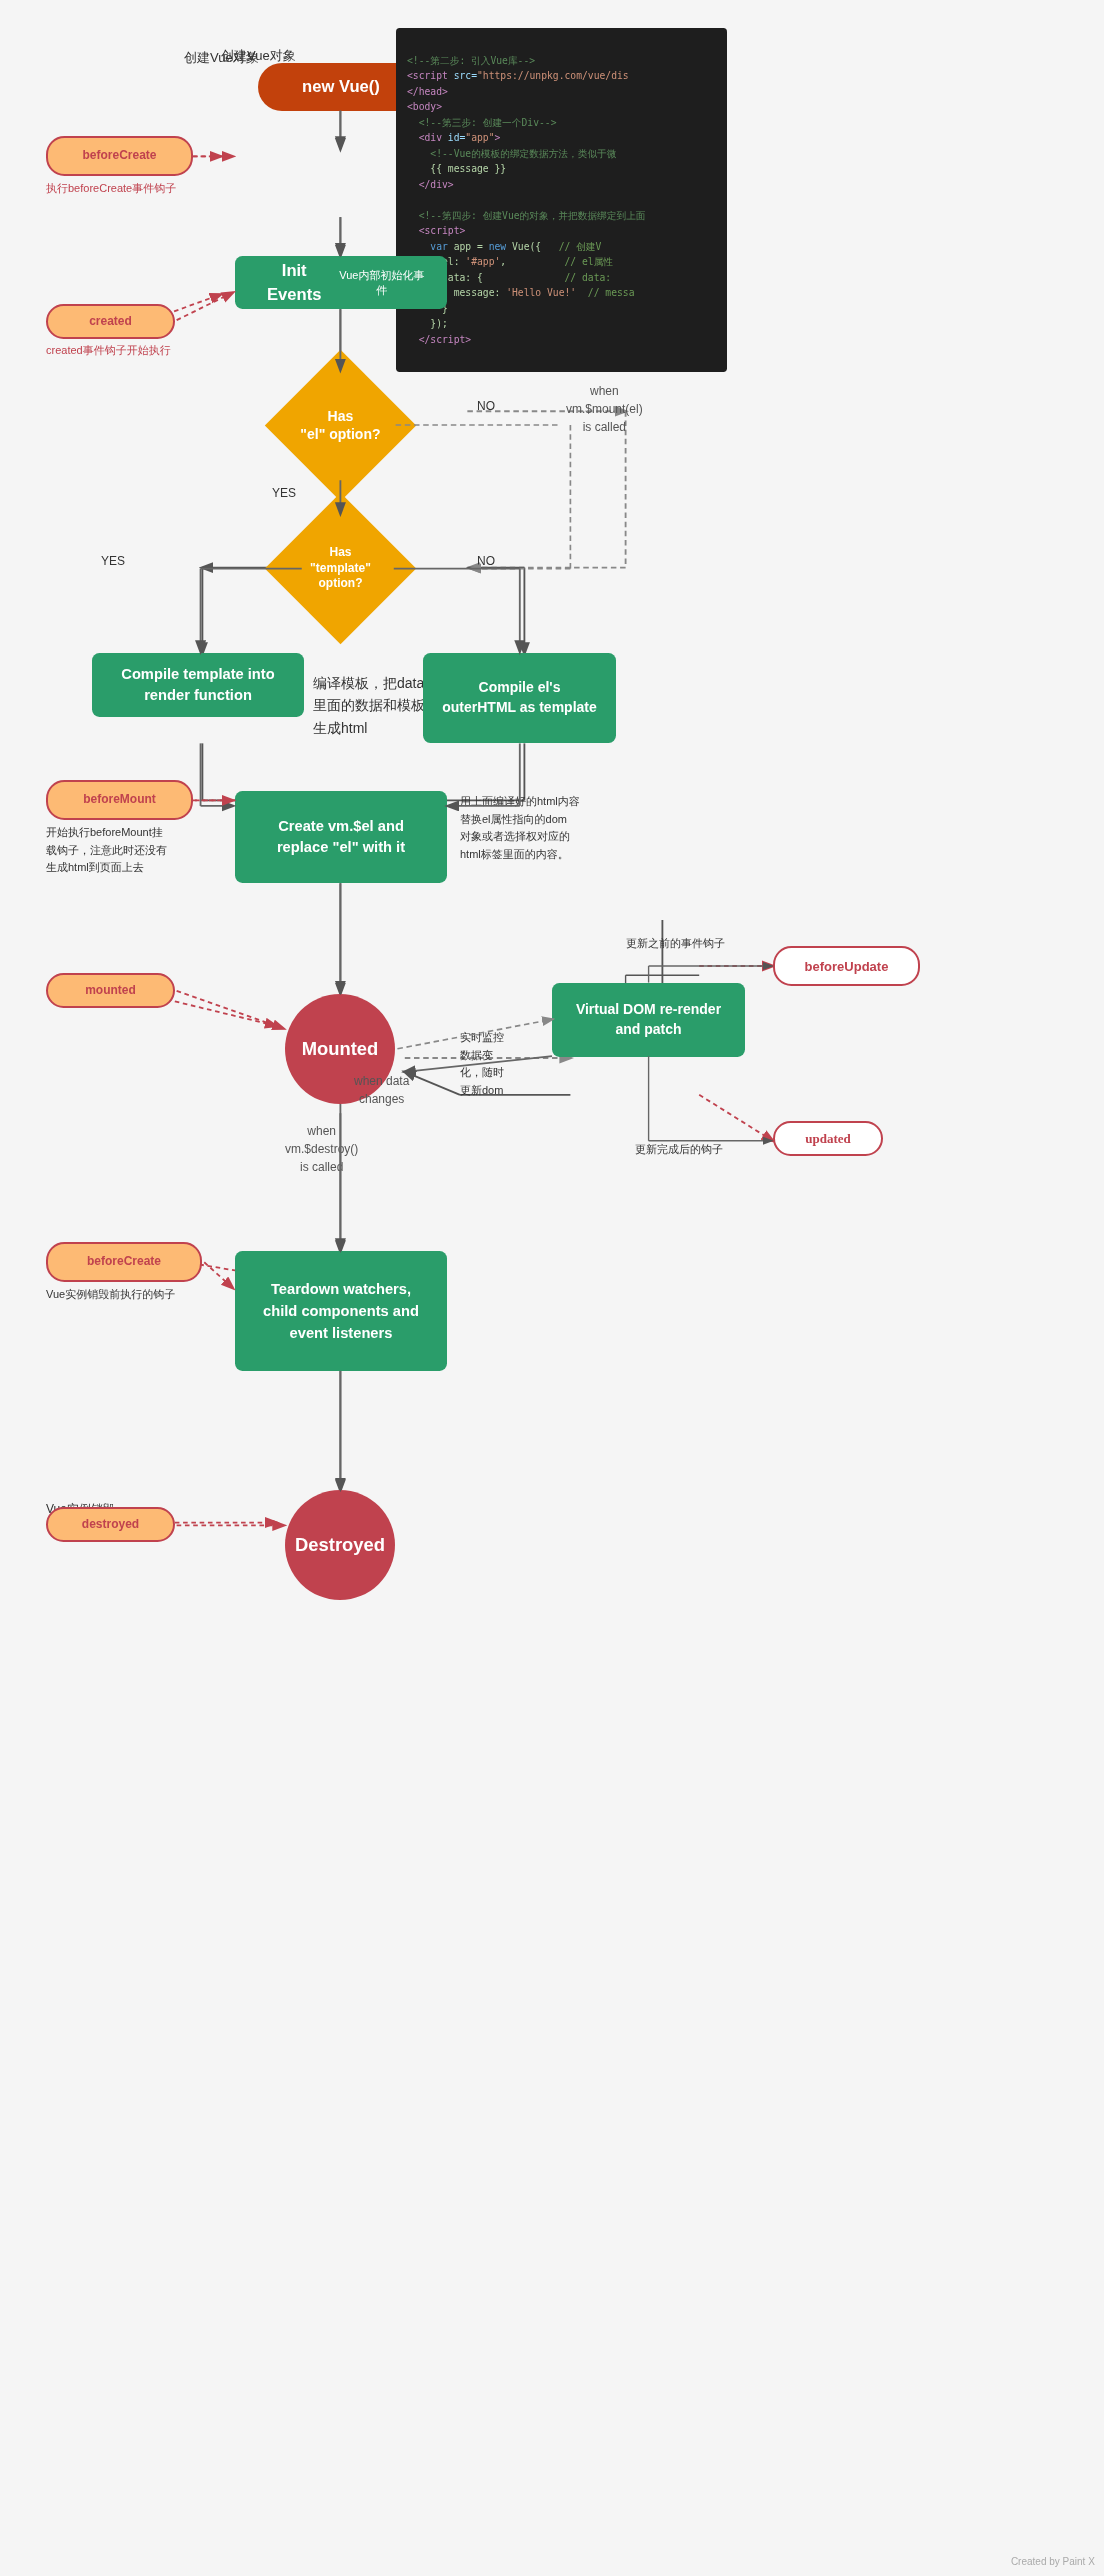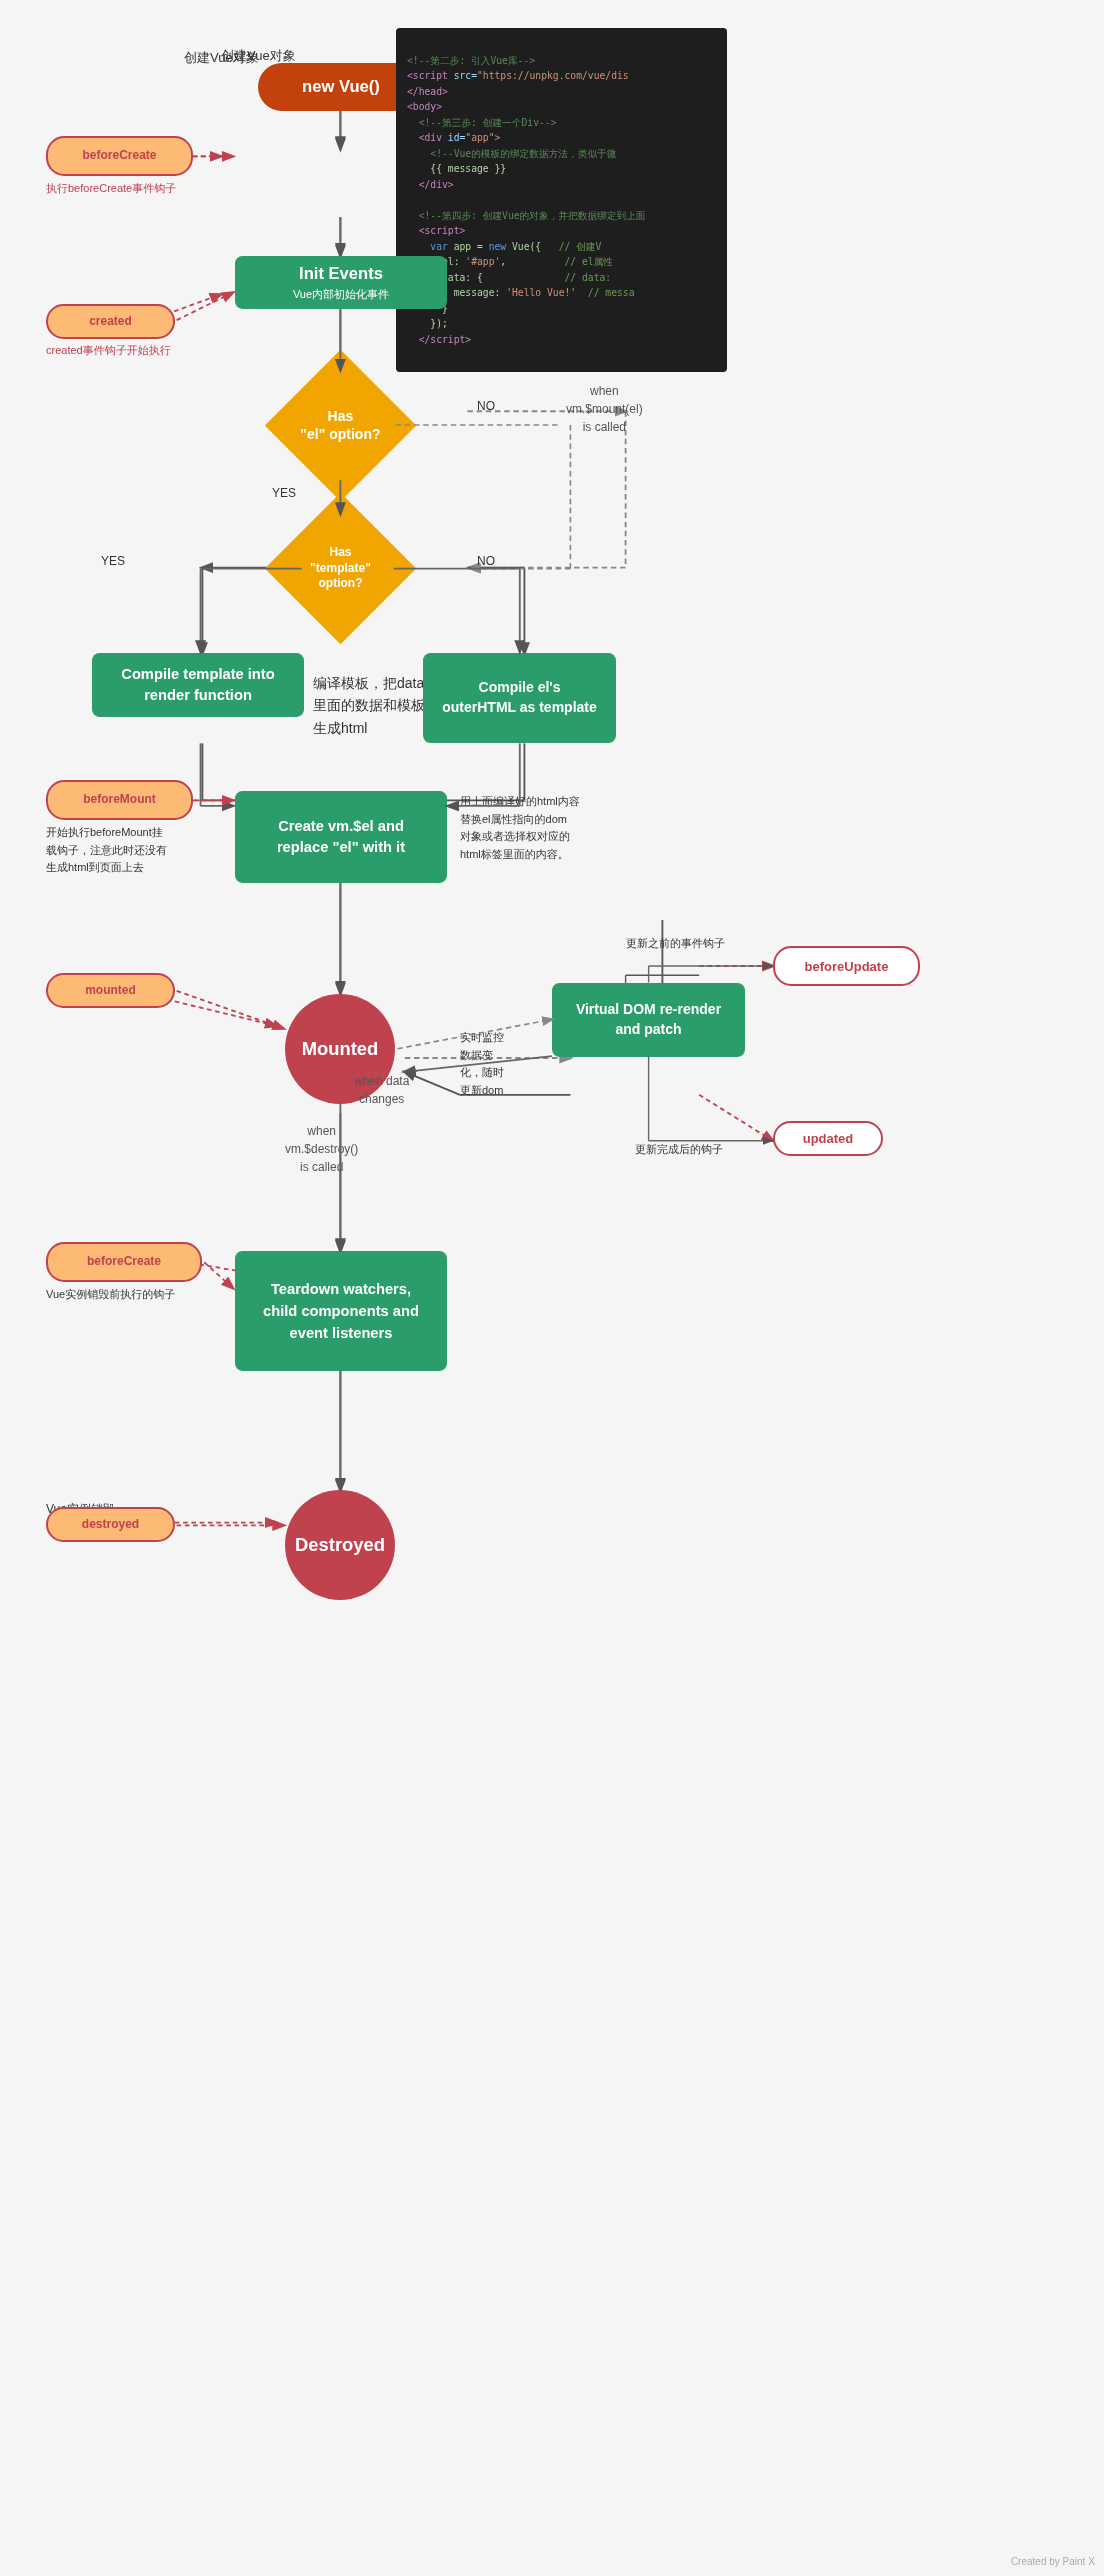--- a/index.html
+++ b/index.html
@@ -246,21 +246,21 @@
     });
   <span class="c-tag">&lt;/script&gt;</span>
   </div>
 
   <div class="node node-hook" style="left:46px;top:136px;width:147px;height:40px;">
     <span>beforeCreate</span>
   </div>
   <div class="text-label" style="left:46px;top:180px;font-size:11px;color:#c0424e;">执行beforeCreate事件钩子</div>
 
 
-  <div class="node node-green" style="left:235px;top:256px;width:212px;height:53px;flex-direction:column;">
+  <div class="node node-green" style="left:235px;top:256px;width:212px;height:53px;flex-direction:row;">
     <span style="font-size:16.6px;font-weight:bold;">Init Events</span>
     <span style="font-size:11px;font-weight:normal;margin-top:1.8px;">Vue内部初始化事件</span>
   </div>
 
   <div class="node node-hook" style="left:46px;top:304px;width:129px;height:35px;">
     <span>created</span>
   </div>
   <div class="text-label" style="left:46px;top:342px;font-size:11px;color:#c0424e;">created事件钩子开始执行</div>
 
   <div class="node node-diamond" style="left:287px;top:372px;width:107px;height:107px;">
@@ -328,21 +328,21 @@
     <span>beforeUpdate</span>
   </div>
   <div class="text-label" style="left:626px;top:935px;font-size:11px;color:#333;">更新之前的事件钩子</div>
 
   <div class="node node-green" style="left:552px;top:983px;width:193px;height:74px;flex-direction:column;">
     <span style="font-size:14px;font-weight:bold;line-height:1.4;">Virtual DOM
 re-render
 and patch</span>
   </div>
 
-  <div class="node node-hook-update" style="left:773px;top:1121px;width:110px;height:35px;">
+  <div class="node node-hook-update" style="left:773px;top:1121px;width:110px;height:35px;font-family:Liberation Serif, serif;">
     <span>updated</span>
   </div>
   <div class="text-label" style="left:635px;top:1141px;font-size:11px;color:#333;">更新完成后的钩子</div>
 
   <div class="text-label" style="left:285px;top:1122px;font-size:12px;color:#555;text-align:center;line-height:1.5;">when<br>vm.$destroy()<br>is called</div>
 
   <div class="node node-hook" style="left:46px;top:1242px;width:156px;height:40px;">
     <span>beforeCreate</span>
   </div>
   <div class="text-label" style="left:46px;top:1286px;font-size:11px;color:#333;">Vue实例销毁前执行的钩子</div>

